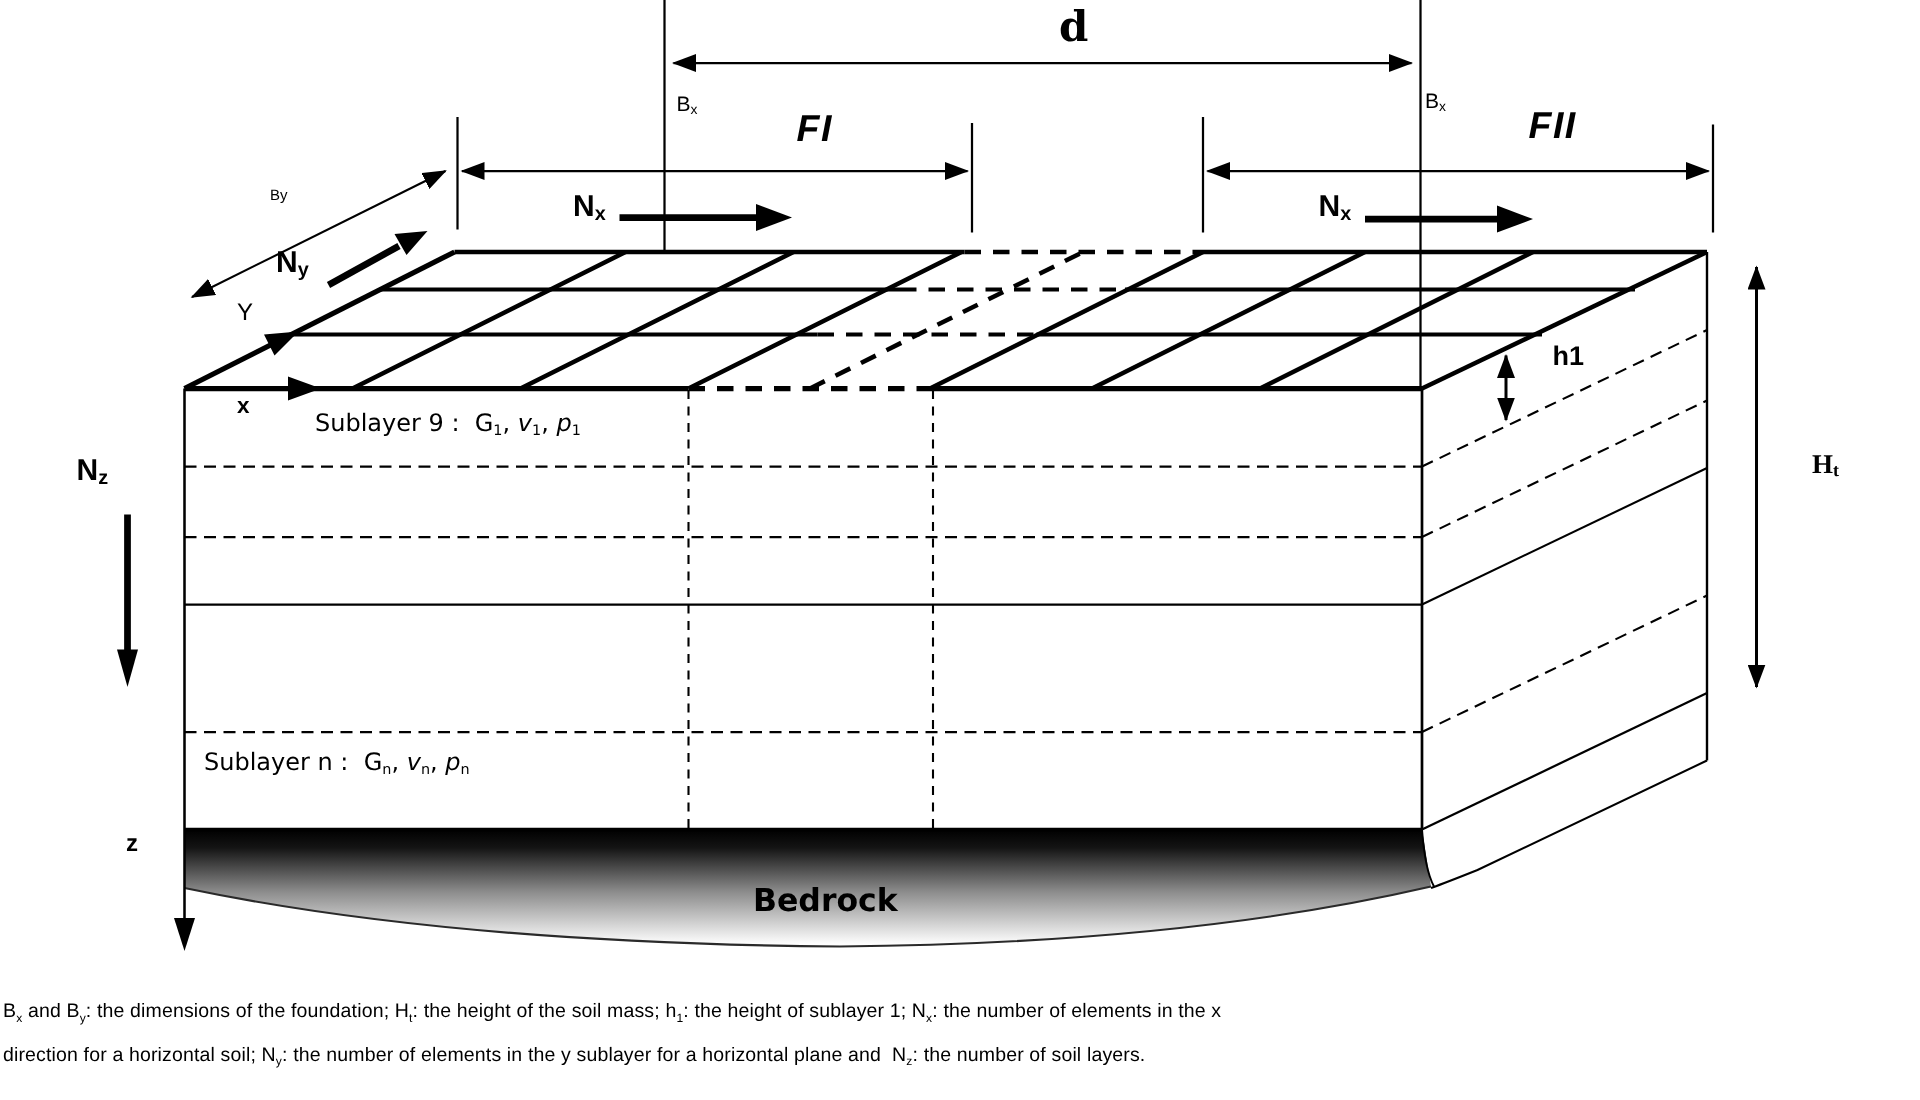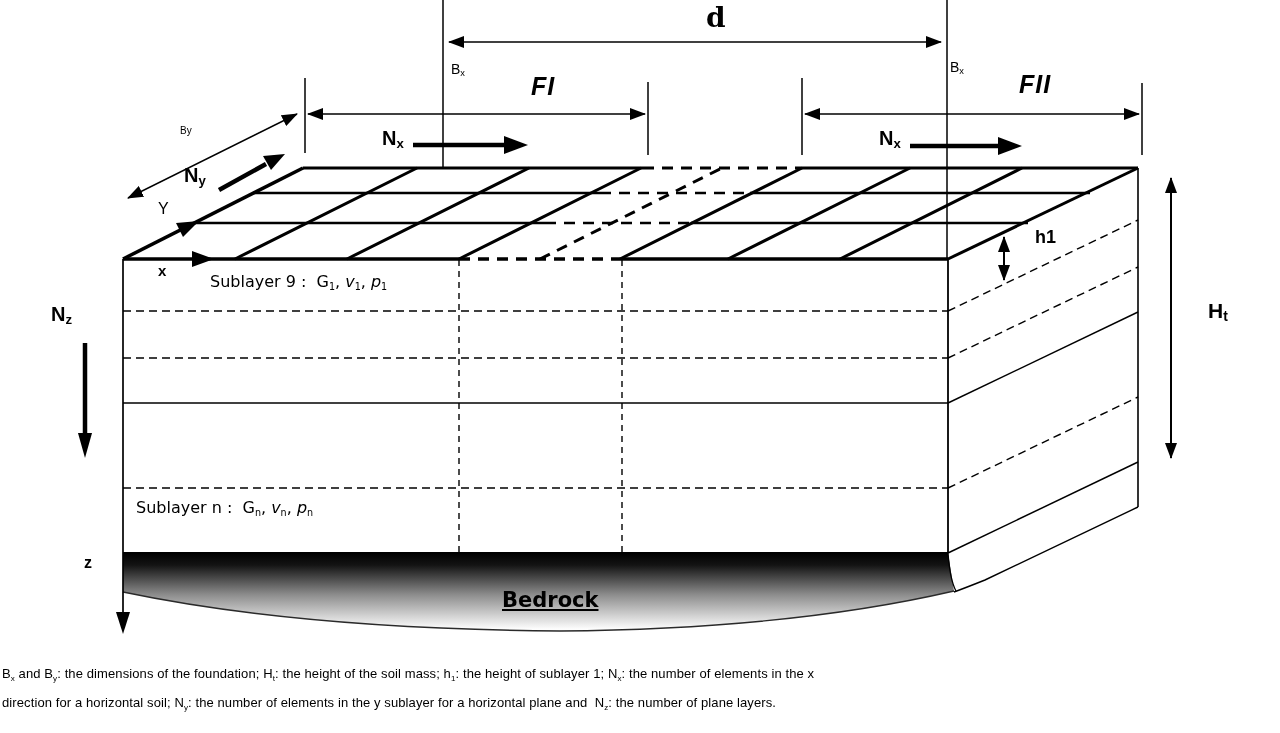--- a/index.html
+++ b/index.html
@@ -10,21 +10,21 @@
   .sub{font-size:66%;vertical-align:-22%;}
   .seg-i{font-style:italic;}
   .lbl-d{font-family:"DejaVu Serif",serif;font-weight:bold;font-size:28px;}
   .lbl-bx{font-size:14px;}
   .lbl-found{font-weight:bold;font-size:25px;letter-spacing:1px;font-style:italic;}
   .lbl-n{font-weight:bold;font-size:20px;}
   .lbl-by{font-size:10px;}
   .lbl-axis{font-weight:bold;font-size:15px;}
   .lbl-y{font-weight:normal;font-size:16px;}
   .lbl-h1{font-weight:bold;font-size:18px;}
-  .lbl-ht{font-weight:bold;font-size:21px;}
+  .lbl-ht{font-weight:bold;font-size:18px;font-family:Liberation Serif, serif;}
   .lbl-sub{font-family:"DejaVu Sans",sans-serif;font-size:16px;}
   .lbl-sub .sub{vertical-align:-28%;font-size:60%;}
   .lbl-bedrock{font-family:"DejaVu Sans",sans-serif;font-weight:bold;font-size:21px;}
   .caption-line{position:absolute;white-space:pre;font-size:13px;letter-spacing:0.1px;line-height:1.25;}
   .caption-line .sub{font-size:62%;vertical-align:-30%;}
 </style>
 </head>
 <body>
 
 <div id="stage">
@@ -168,18 +168,18 @@
   <div class="lbl lbl-by" style="left:180px;top:126px;">By</div>
   <div class="lbl lbl-n" style="left:184px;top:165px;"><span>N</span><span class="sub">y</span></div>
   <div class="lbl lbl-y" style="left:158px;top:201px;">Y</div>
   <div class="lbl lbl-axis" style="left:158px;top:263px;">x</div>
   <div class="lbl lbl-n" style="left:51px;top:304px;"><span>N</span><span class="sub">z</span></div>
   <div class="lbl lbl-axis" style="left:84px;top:555px;font-size:16px;">z</div>
   <div class="lbl lbl-h1" style="left:1035px;top:228px;">h1</div>
   <div class="lbl lbl-ht" style="left:1208px;top:300px;"><span>H</span><span class="sub">t</span></div>
   <div class="lbl lbl-sub" style="left:210px;top:274px;"><span>Sublayer 9 :  G</span><span class="sub">1</span><span>, </span><span class="seg-i">v</span><span class="sub">1</span><span>, </span><span class="seg-i">p</span><span class="sub">1</span></div>
   <div class="lbl lbl-sub" style="left:136px;top:500px;"><span>Sublayer n :  G</span><span class="sub">n</span><span>, </span><span class="seg-i">v</span><span class="sub">n</span><span>, </span><span class="seg-i">p</span><span class="sub">n</span></div>
-  <div class="lbl lbl-bedrock" style="left:502px;top:590px;text-decoration:underline;">Bedrock</div>
+  <div class="lbl lbl-bedrock" style="left:502px;top:590px;">Bedrock</div>
 
   <div class="caption-line" style="left:2px;top:666px;"><span>B</span><span class="sub">x</span><span> and B</span><span class="sub">y</span><span>: the dimensions of the foundation; H</span><span class="sub">t</span><span>: the height of the soil mass; h</span><span class="sub">1</span><span>: the height of sublayer 1; N</span><span class="sub">x</span><span>: the number of elements in the x</span></div>
-  <div class="caption-line" style="left:2px;top:695px;"><span>direction for a horizontal soil; N</span><span class="sub">y</span><span>: the number of elements in the y sublayer for a horizontal plane and  N</span><span class="sub">z</span><span>: the number of plane layers.</span></div>
+  <div class="caption-line" style="left:2px;top:695px;"><span>direction for a horizontal soil; N</span><span class="sub">y</span><span>: the number of elements in the y sublayer for a horizontal plane and  N</span><span class="sub">z</span><span>: the number of soil layers.</span></div>
 
 </div>
 
 </body></html>

